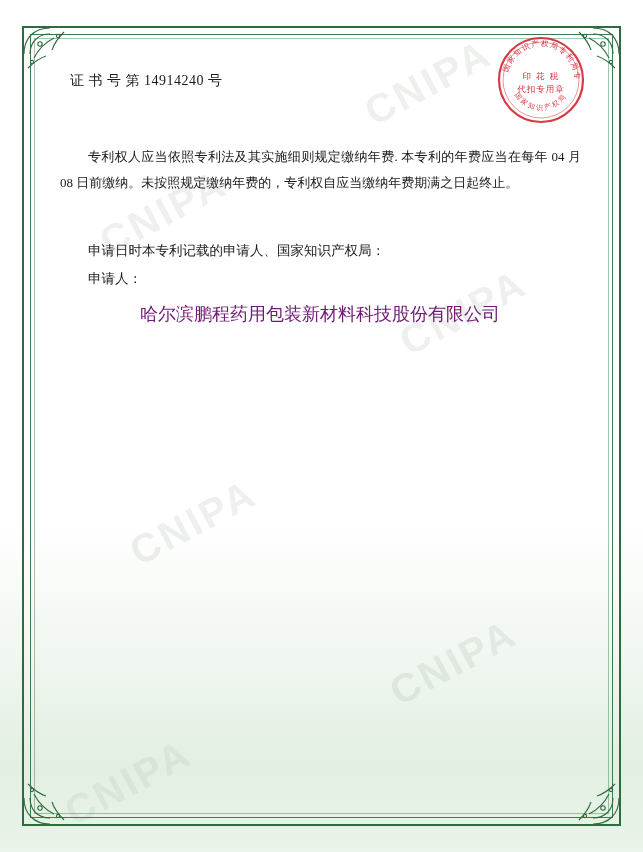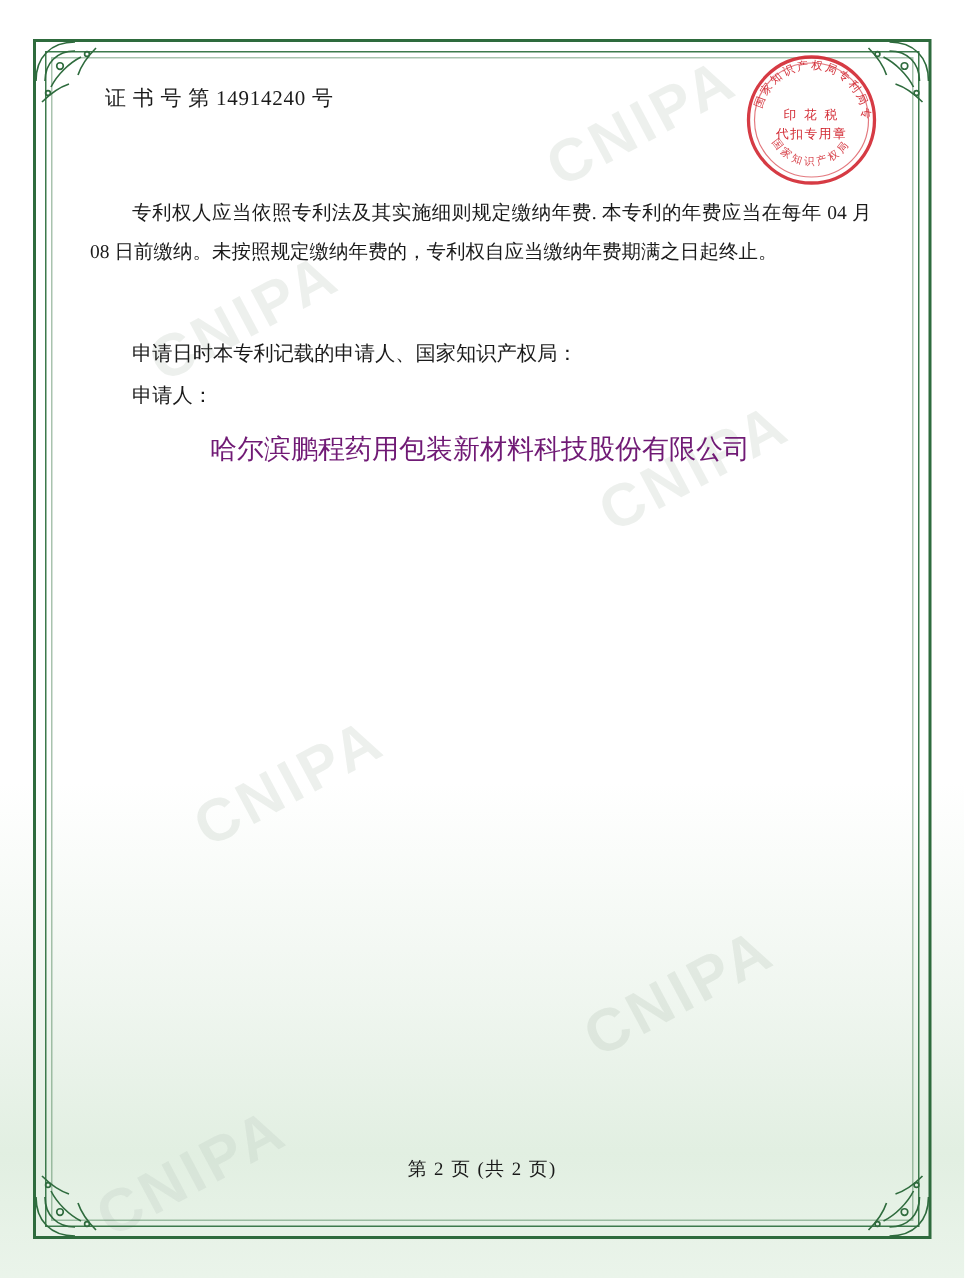--- a/index.html
+++ b/index.html
@@ -107,21 +107,21 @@
   
   .content {
     position: absolute;
     left: 56px;
     right: 56px;
     top: 52px;
     bottom: 56px;
   }
 
   .cert-number {
-    margin-top: 5px;
+    margin-top: 20px;
     font-size: 14px;
     color: #1a1a1a;
     letter-spacing: 0.5px;
     padding-left: 14px;
   }
 
   .para {
     margin-top: 54px;
     font-size: 13px;
     line-height: 2.0;
@@ -270,16 +270,15 @@
     <div class="cert-number">证 书 号 第 14914240 号</div>
 
     <div class="para">专利权人应当依照专利法及其实施细则规定缴纳年费. 本专利的年费应当在每年 04 月 08 日前缴纳。未按照规定缴纳年费的，专利权自应当缴纳年费期满之日起终止。</div>
 
     <div class="section-lead">申请日时本专利记载的申请人、国家知识产权局：</div>
 
     <div class="field-label">申请人：</div>
     <div class="field-value">哈尔滨鹏程药用包装新材料科技股份有限公司</div>
 
 
-    <div class="footer">第 2 页 (共 2 页)</div>
   </div>
 
 </div>
 
 </body></html>

